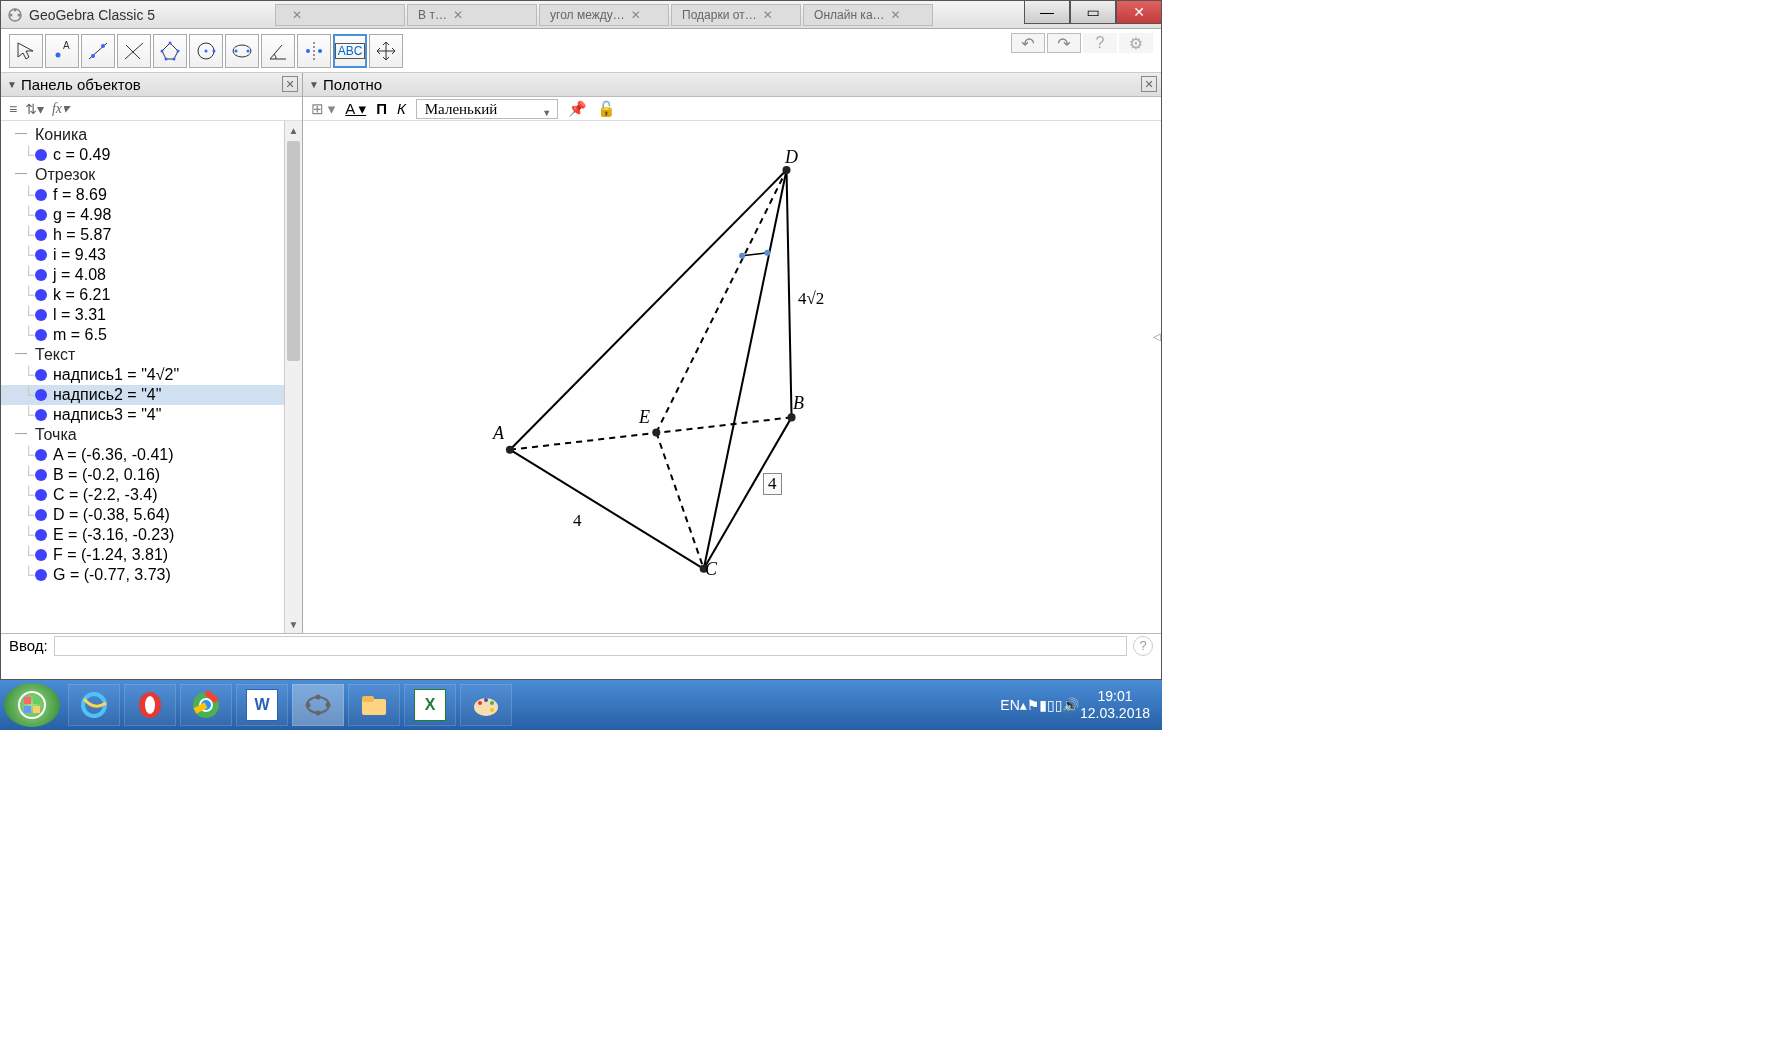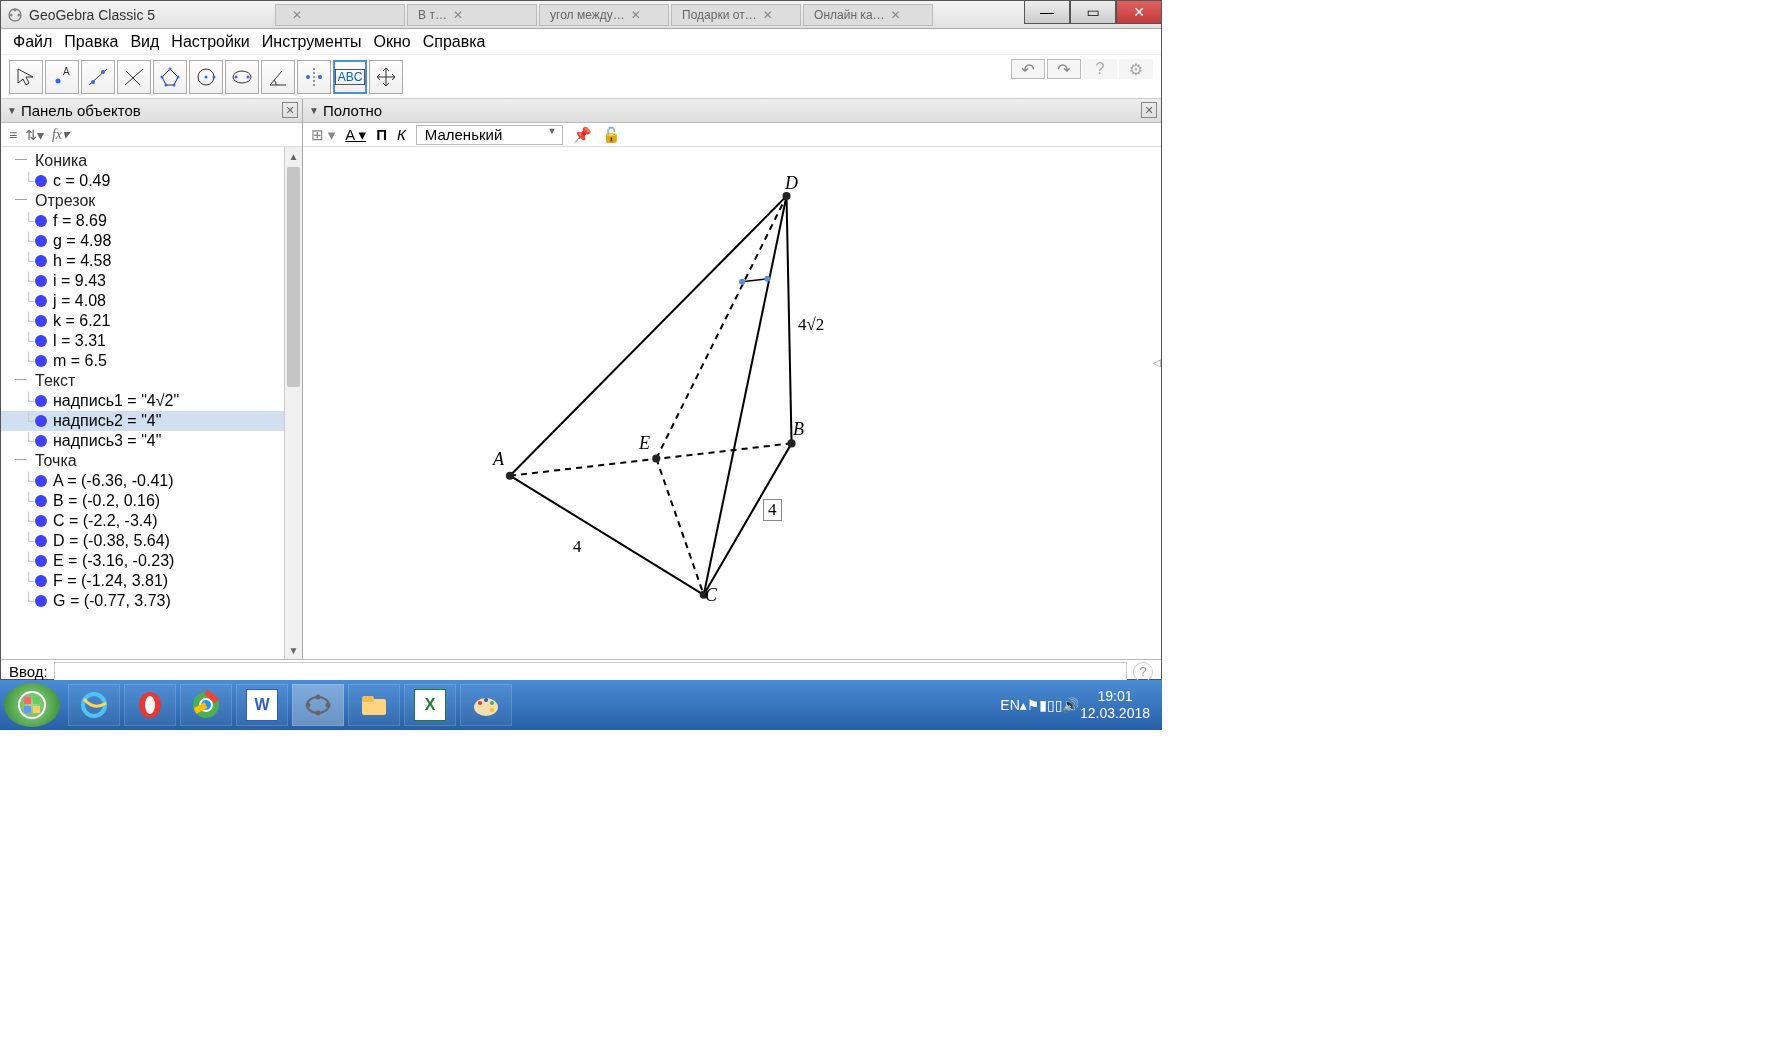--- a/index.html
+++ b/index.html
@@ -48,21 +48,21 @@
   .tree .l { position: absolute; left: 22px; color: #ccc; }
   .scrollbar-v { position: absolute; right: 0; top: 0; bottom: 0; width: 18px; background: #f0f0f0; border-left: 1px solid #ccc; }
   .scrollbar-v .thumb { position: absolute; left: 2px; right: 2px; top: 20px; height: 220px; background: #c5c5c5; border-radius: 2px; }
   .scrollbar-v .arr { position: absolute; left: 0; right: 0; height: 18px; display: flex; align-items: center; justify-content: center; font-size: 10px; color: #666; }
   .scrollbar-v .arr.up { top: 0; }
   .scrollbar-v .arr.dn { bottom: 0; }
   
   .panel-right { flex: 1; display: flex; flex-direction: column; position: relative; }
   .canvas-bar { height: 24px; display: flex; align-items: center; gap: 10px; padding: 0 8px; border-bottom: 1px solid #ddd; font-size: 15px; }
   .canvas-bar .A { text-decoration: underline; }
-  .canvas-bar .sel { border: 1px solid #bbb; padding: 0 60px 0 8px; height: 20px; display: flex; align-items: flex-start; position: relative; }
+  .canvas-bar .sel { border: 1px solid #bbb; padding: 0 60px 0 8px; height: 20px; display: flex; align-items: flex-end; position: relative; font-family: Liberation Serif, serif; }
   .canvas-bar .sel::after { content: "▼"; position: absolute; right: 6px; font-size: 9px; color: #666; }
   .canvas { flex: 1; background: #fff; position: relative; }
   .canvas svg { width: 100%; height: 100%; }
   .canvas .lbl { position: absolute; font-family: serif; font-size: 18px; font-style: italic; }
   .canvas .txt4 { position: absolute; font-family: serif; font-size: 17px; }
   .canvas .boxed { border: 1px solid #888; padding: 0 4px; background: #fafafa; }
   
   .inputbar { height: 24px; display: flex; align-items: center; padding: 0 8px; gap: 6px; border-top: 1px solid #bbb; font-size: 15px; }
   .inputbar input { flex: 1; border: 1px solid #ccc; height: 20px; padding: 0 4px; }
   .inputbar .help { width: 20px; height: 20px; border: 1px solid #ccc; border-radius: 50%; display: flex; align-items: center; justify-content: center; color: #999; font-size: 13px; }
@@ -114,29 +114,20 @@
           <span class="close">✕</span>
         </div>
     </div>
     <div class="winbtns">
       <div class="min">—</div>
       <div class="max">▭</div>
       <div class="cls">✕</div>
     </div>
   </div>
 
-  <div class="menubar">
-    <span>Файл</span>
-    <span>Правка</span>
-    <span>Вид</span>
-    <span>Настройки</span>
-    <span>Инструменты</span>
-    <span>Окно</span>
-    <span>Справка</span>
-  </div>
 
   <div class="toolbar">
     <div class="tool">
         <svg viewBox="0 0 24 24">
           <path d="M4 4 L4 18 L9 14 L12 20 L15 18 L12 12 L19 12 Z" fill="none" stroke="#333"></path>
         </svg>
       </div>
     <div class="tool">
         <svg viewBox="0 0 24 24">
           <circle cx="8" cy="16" r="2.5" fill="#36f"></circle>
@@ -236,21 +227,21 @@
             <span>f = 8.69</span>
           </div>
         <div class="item">
             <span class="l">└</span>
             <span class="dot"></span>
             <span>g = 4.98</span>
           </div>
         <div class="item">
             <span class="l">└</span>
             <span class="dot"></span>
-            <span>h = 4.58</span>
+            <span>h = 5.87</span>
           </div>
         <div class="item">
             <span class="l">└</span>
             <span class="dot"></span>
             <span>i = 9.43</span>
           </div>
         <div class="item">
             <span class="l">└</span>
             <span class="dot"></span>
             <span>j = 4.08</span>

